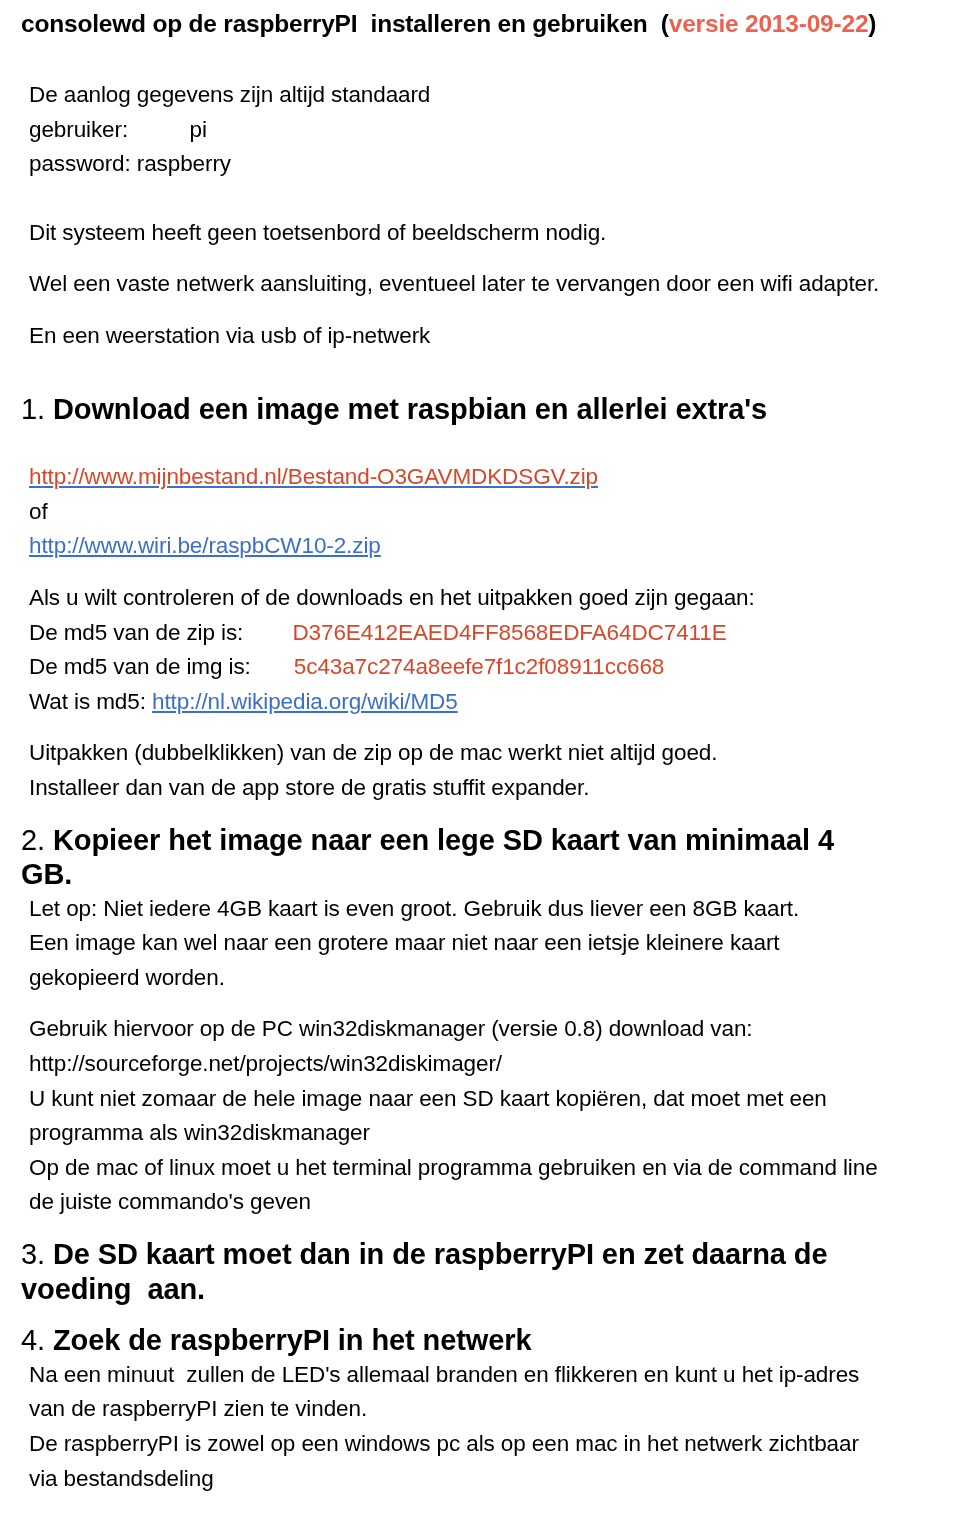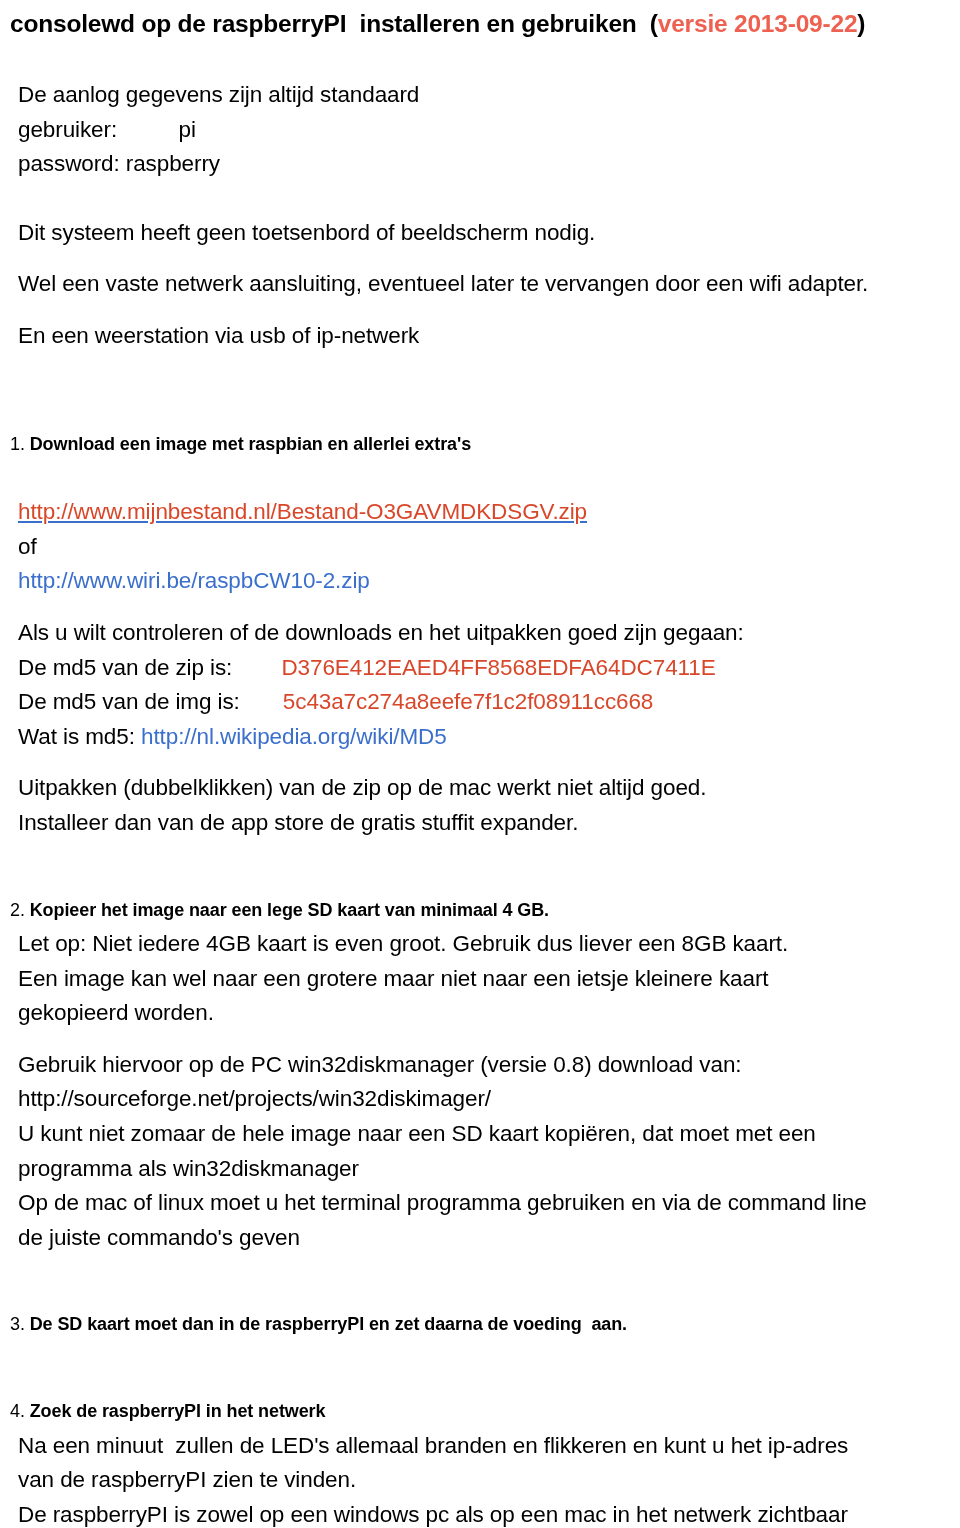--- a/index.html
+++ b/index.html
@@ -13,21 +13,21 @@
     height: 1528px;
     font-family: "Liberation Sans", sans-serif;
     color: #000000;
     -webkit-font-smoothing: antialiased;
   }
   .page {
     position: relative;
     width: 897px;
     height: 1528px;
     box-sizing: border-box;
-    padding: 6px 16px 0 10px;
+    padding: 6px 16px 0 21px;
     overflow: hidden;
   }
   .line {
     font-size: 22.5px;
     line-height: 34.6px;
     white-space: pre-wrap;
     letter-spacing: -0.1px;
     margin-left: 8px;
   }
   .title {
@@ -36,34 +36,34 @@
     line-height: 36px;
     white-space: pre-wrap;
     letter-spacing: -0.2px;
     margin-bottom: 2px;
   }
   .accent {
     color: #ee6150;
     font-weight: bold;
   }
   .heading {
-    font-size: 18px;
+    font-size: 29px;
     line-height: 34.6px;
     white-space: pre-wrap;
     letter-spacing: -0.1px;
-    margin-top: 35px;
   }
   .heading b {
     font-weight: bold;
   }
   .spacer-sm { height: 17px; }
   .spacer-md { height: 34px; }
   .spacer-lg { height: 38px; }
   .link {
     color: #3b6fcc;
+    text-decoration: underline;
     text-decoration-color: #3b6fcc;
     text-underline-offset: 2px;
     cursor: pointer;
   }
   .link-red {
     color: #d9472a;
     text-decoration: underline;
     text-decoration-color: #3b6fcc;
     text-underline-offset: 2px;
     cursor: pointer;

